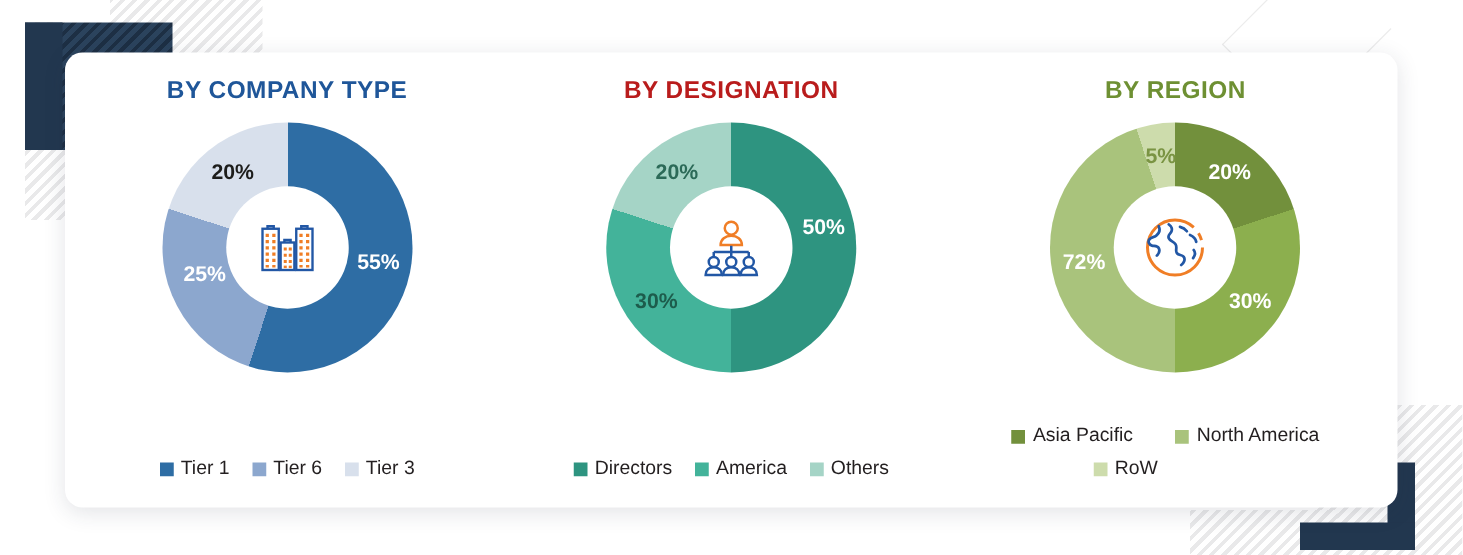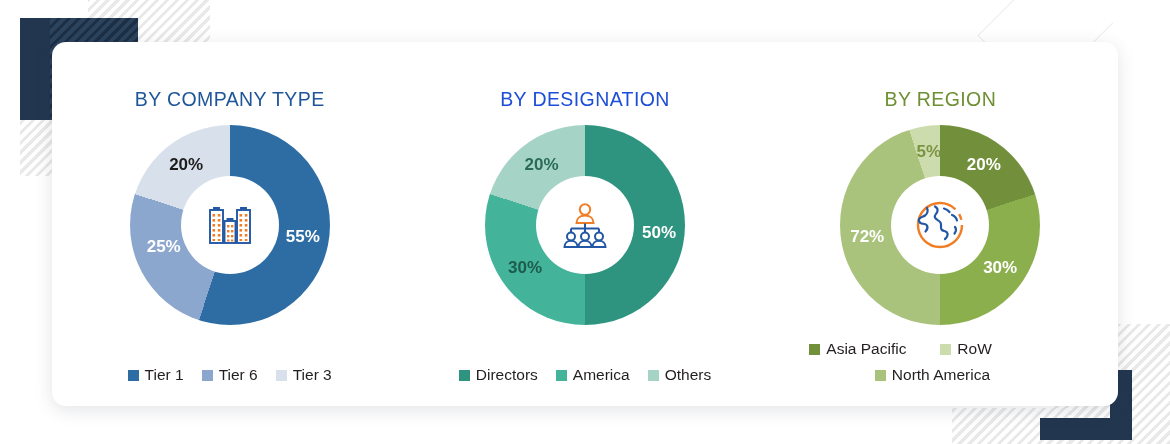--- a/index.html
+++ b/index.html
@@ -45,21 +45,21 @@
   .card{
     position:absolute;left:52px;top:42px;width:1066px;height:364px;
     background:#ffffff;border-radius:14px;
     box-shadow:0 4px 18px rgba(40,50,70,.13);
   }
 
   .panels{display:flex;width:100%;height:100%;}
   .panel{flex:1 1 0;position:relative;display:flex;flex-direction:column;align-items:center;}
 
   .panel-title{
-    margin-top:46px;font-size:19.5px;font-weight:normal;letter-spacing:.4px;
+    margin-top:19px;font-size:19.5px;font-weight:bold;letter-spacing:.4px;
     text-transform:uppercase;
   }
 
   
   .donut-wrap{position:relative;margin-top:14px;}
   .donut{position:relative;width:200px;height:200px;border-radius:50%;}
   .donut .hole{
     position:absolute;left:50%;top:50%;transform:translate(-50%,-50%);
     width:98px;height:98px;border-radius:50%;background:#fff;
     display:flex;align-items:center;justify-content:center;
@@ -168,21 +168,21 @@
             <span>Tier 6</span>
           </div>
           <div class="litem">
             <span class="swatch" style="background: rgb(216, 224, 236);"></span>
             <span>Tier 3</span>
           </div>
         </div>
     </div>
 
     <div class="panel">
-      <div class="panel-title" style="color: #1d4ed8;">BY DESIGNATION</div>
+      <div class="panel-title" style="color: #b91c1c;">BY DESIGNATION</div>
       <div class="donut-wrap">
         <div class="donut" id="donut1" style="background: conic-gradient(rgb(46, 148, 128) 0deg, rgb(46, 148, 128) 180deg, rgb(67, 179, 154) 180deg, rgb(67, 179, 154) 288deg, rgb(165, 212, 198) 288deg, rgb(165, 212, 198) 360deg);">
           <div class="hole">
             <svg width="56" height="56" viewBox="0 0 56 56">
               <g fill="none" stroke="#F07E26" stroke-width="2">
                 <circle cx="28" cy="12.5" r="5.2"></circle>
                 <path d="M19.5 26c0-4.7 3.8-7.4 8.5-7.4s8.5 2.7 8.5 7.4z"></path>
               </g>
               <g fill="none" stroke="#2257A5" stroke-width="2">
                 <path d="M28 26.5v5"></path>
@@ -190,21 +190,21 @@
                 <path d="M14 31.5v4M28 31.5v4M42 31.5v4"></path>
                 <circle cx="14" cy="39.5" r="4"></circle>
                 <circle cx="28" cy="39.5" r="4"></circle>
                 <circle cx="42" cy="39.5" r="4"></circle>
                 <path d="M7.5 50c0-4 2.9-6.2 6.5-6.2s6.5 2.2 6.5 6.2z"></path>
                 <path d="M21.5 50c0-4 2.9-6.2 6.5-6.2s6.5 2.2 6.5 6.2z"></path>
                 <path d="M35.5 50c0-4 2.9-6.2 6.5-6.2s6.5 2.2 6.5 6.2z"></path>
               </g>
             </svg>
           </div>
-        <div class="seg-label" style="left: 174px; top: 108px; color: rgb(255, 255, 255);">50%</div>
+        <div class="seg-label" style="left: 174px; top: 84px; color: rgb(255, 255, 255);">50%</div>
             <div class="seg-label" style="left: 40.1327px; top: 143.496px; color: rgb(29, 92, 76);">30%</div>
             <div class="seg-label" style="left: 56.5039px; top: 40.1327px; color: rgb(44, 106, 88);">20%</div>
           </div>
       </div>
       <div class="legend" id="legend1">
           <div class="litem">
             <span class="swatch" style="background: rgb(46, 148, 128);"></span>
             <span>Directors</span>
           </div>
           <div class="litem">
@@ -239,24 +239,24 @@
             <div class="seg-label" style="left: 26.9111px; top: 111.576px; color: rgb(255, 255, 255);">72%</div>
             <div class="seg-label" style="left: 88.4238px; top: 26.9111px; color: rgb(122, 148, 67);">5%</div>
           </div>
       </div>
       <div class="legend two-col" id="legend2">
           <div class="litem">
             <span class="swatch" style="background: rgb(114, 144, 60);"></span>
             <span>Asia Pacific</span>
           </div>
           <div class="litem">
+            <span class="swatch" style="background: rgb(169, 195, 124);"></span>
+            <span>North America</span>
+          </div>
+          <div class="litem">
             <span class="swatch" style="background: rgb(205, 220, 172);"></span>
             <span>RoW</span>
           </div>
-          <div class="litem">
-            <span class="swatch" style="background: rgb(169, 195, 124);"></span>
-            <span>North America</span>
-          </div>
         </div>
     </div>
 
   </div>
 </div>
 
 </body></html>

